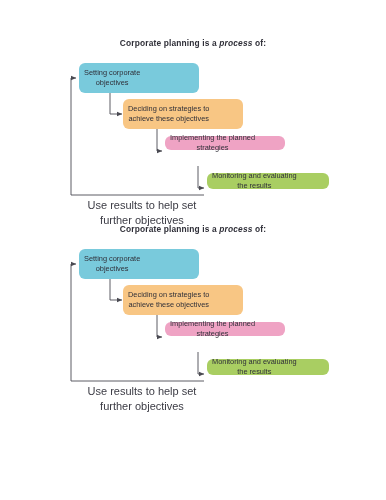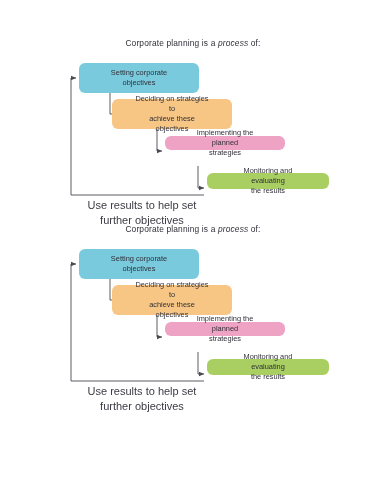--- a/index.html
+++ b/index.html
@@ -31,21 +31,21 @@
   .diagram-1 { top: 38px; }
   .diagram-2 { top: 224px; }
 
   .diagram-title {
     position: absolute;
     top: 0;
     left: 0;
     width: 386px;
     text-align: center;
     font-size: 8.4px;
-    font-weight: normal;
+    font-weight: bold;
     letter-spacing: 0.15px;
     color: #2f2f38;
     white-space: nowrap;
   }
   .diagram-title .em {
     font-style: italic;
   }
 
   
   .connectors {
@@ -56,31 +56,31 @@
     height: 190px;
   }
 
   
   .step-box {
     position: absolute;
     box-sizing: border-box;
     border-radius: 6px;
     display: flex;
     align-items: center;
-    justify-content: center;
+    justify-content: flex-start;
     text-align: center;
     font-size: 7.4px;
     line-height: 1.34;
     color: #2f2f38;
-    padding: 2px 20px;
+    padding: 2px 5px;
   }
   .step-box span { display: block; }
 
   .step-0 { left: 79px;  top: 25px;  width: 120px; height: 30px; }
-  .step-1 { left: 112px; top: 61px;  width: 120px; height: 30px; }
+  .step-1 { left: 123px; top: 61px;  width: 120px; height: 30px; }
   .step-2 { left: 165px; top: 98px;  width: 120px; height: 14px; }
   .step-3 { left: 207px; top: 135px; width: 122px; height: 16px; }
 
   
   .feedback-caption {
     position: absolute;
     left: 79px;
     top: 160px;
     width: 126px;
     text-align: center;

